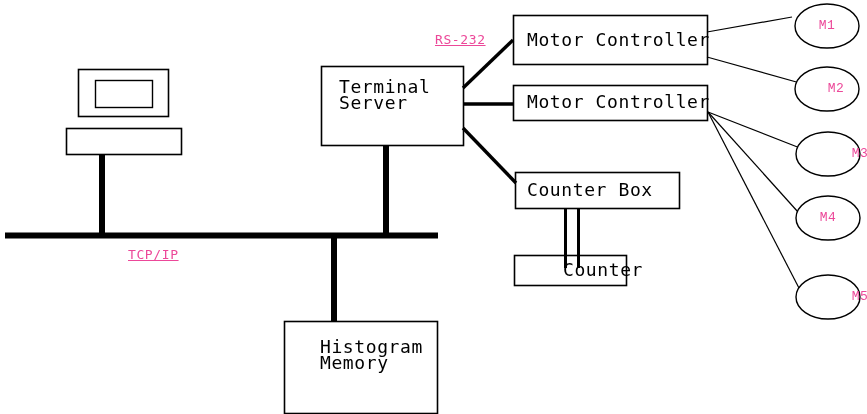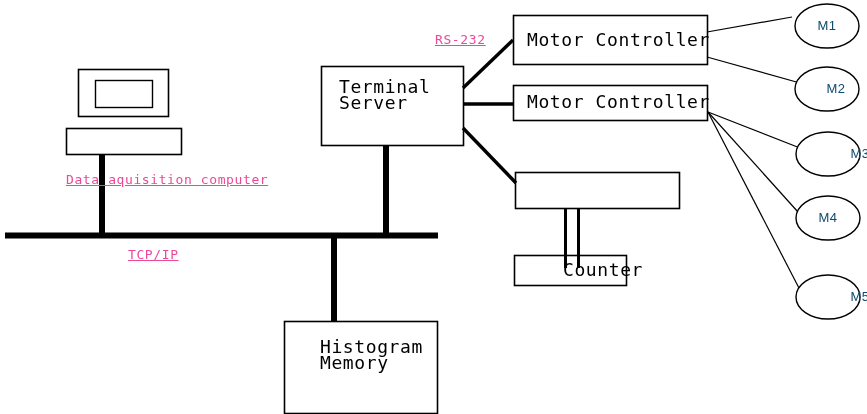--- a/index.html
+++ b/index.html
@@ -28,24 +28,24 @@
     position: absolute;
     font-family: "DejaVu Sans Mono", "Liberation Mono", monospace;
     font-size: 18px;
     line-height: 16px;
     color: #000000;
     white-space: pre;
     letter-spacing: 0.6px;
   }
   .ellipse-label {
     position: absolute;
-    font-family: Liberation Sans, sans-serif;
+    font-family: Liberation Mono, monospace;
     font-size: 13px;
     line-height: 16px;
-    color: #0c4a6e;
+    color: #ec4899;
     white-space: pre;
     text-align: center;
     letter-spacing: 0.4px;
   }
   .free-label {
     position: absolute;
     font-family: "DejaVu Sans Mono", "Liberation Mono", monospace;
     font-size: 13px;
     line-height: 16px;
     color: #ec4899;
@@ -107,27 +107,27 @@
 
   </svg>
 
   <div class="node-label" style="left:339px; top:79px;">Terminal</div>
   <div class="node-label" style="left:339px; top:95px;text-align:right;">Server</div>
 
   <div class="node-label" style="left:527px; top:32px;">Motor Controller</div>
 
   <div class="node-label" style="left:527px; top:94px;">Motor Controller</div>
 
+  <div class="node-label" style="left:527px; top:182px;">Counter Box</div>
 
   <div class="node-label" style="left:524px; top:262px;margin-left:39px;">Counter</div>
 
   <div class="node-label" style="left:320px; top:339px;">Histogram</div>
   <div class="node-label" style="left:320px; top:355px;">Memory</div>
 
-  <div class="free-label" style="left:66px; top:172px;">Data aquisition computer</div>
 
   <div class="free-label" style="left:128px; top:247px;">TCP/IP</div>
 
   <div class="free-label" style="left:435px; top:32px;">RS-232</div>
 
   <div class="ellipse-label" style="left:807px; top:18px; width:40px;">M1</div>
   <div class="ellipse-label" style="left:816px; top:81px; width:40px;">M2</div>
   <div class="ellipse-label" style="left:840px; top:146px; width:40px;">M3</div>
   <div class="ellipse-label" style="left:808px; top:210px; width:40px;">M4</div>
   <div class="ellipse-label" style="left:840px; top:289px; width:40px;">M5</div>

